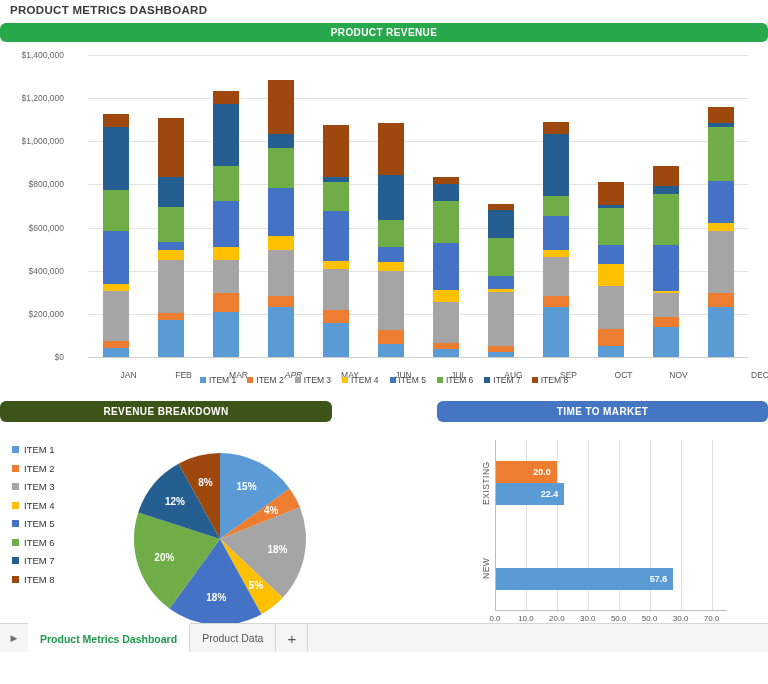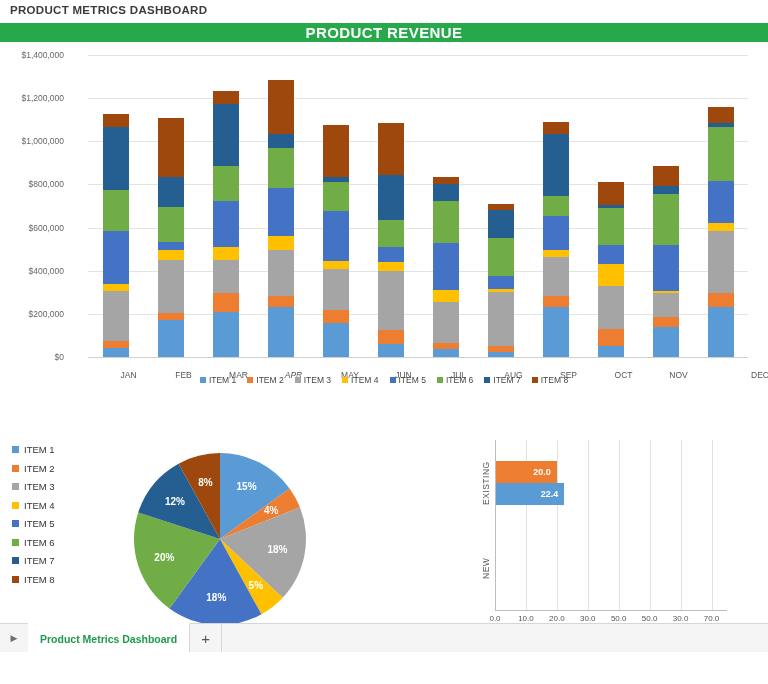--- a/index.html
+++ b/index.html
@@ -14,23 +14,23 @@
   
   .dash-title {
     position: absolute; left: 10px; top: 4px;
     font-size: 11.5px; font-weight: bold; color: #3b3b3b;
     letter-spacing: .3px;
   }
 
   
   .panel-head {
     position: absolute;
-    color: #fff; font-size: 15px; font-weight: bold;
+    color: #fff; font-size: 10px; font-weight: bold;
     letter-spacing: .4px; text-align: center;
-    display: flex; align-items: center; justify-content: center;
+    display: flex; align-items: center; justify-content: center; border-radius: 6px;
   }
   #revenue-head { left:0; top:23px; width:768px; height:19px; background:#27a84a; }
   #breakdown-head { left:0; top:401px; width:332px; height:21px; background:#3c5418; }
   #ttm-head { left:437px; top:401px; width:331px; height:21px; background:#4576c4; }
 
   
   #revenue-chart { position:absolute; left:0; top:46px; width:768px; height:348px; }
   .plot { position:absolute; left:88px; top:9px; width:660px; height:302px; }
   .gridline { position:absolute; left:0; width:100%; height:1px; background:#e3e3e3; }
   .ytick {
@@ -308,20 +308,23 @@
       <div class="lg-item">
         <span class="lg-swatch" style="background: rgb(37, 94, 145);"></span>
         <span>ITEM 7</span>
       </div>
       <div class="lg-item">
         <span class="lg-swatch" style="background: rgb(158, 72, 14);"></span>
         <span>ITEM 8</span>
       </div>
     </div>
 
+  <div class="panel-head" id="breakdown-head">
+    <span>REVENUE BREAKDOWN</span>
+  </div>
 
   <div id="pie-panel">
     <div id="pie-legend">
         <div class="pl-item">
           <span class="pl-swatch" style="background: rgb(91, 155, 213);"></span>
           <span>ITEM 1</span>
         </div>
         <div class="pl-item">
           <span class="pl-swatch" style="background: rgb(237, 125, 49);"></span>
           <span>ITEM 2</span>
@@ -366,37 +369,43 @@
           <path d="M 95 95 L 44.45046830284732 164.57546151624547 A 86 86 0 0 1 13.209139598616801 68.4245384837545 Z" fill="#70ad47"></path>
           <text x="39.382214927059415" y="116.57131383104694" class="pie-label">20%</text>
           <path d="M 95 95 L 13.209139598616801 68.4245384837545 A 86 86 0 0 1 53.56918402725242 19.63762551622777 Z" fill="#255e91"></path>
           <text x="49.94038556247184" y="61.22344507949663" class="pie-label">12%</text>
           <path d="M 95 95 L 53.56918402725242 19.63762551622777 A 86 86 0 0 1 94.99999999999999 9 Z" fill="#9e480e"></path>
           <text x="80.45661539859927" y="41.85725673719766" class="pie-label">8%</text>
         </svg>
     </div>
   </div>
 
+  <div class="panel-head" id="ttm-head">
+    <span>TIME TO MARKET</span>
+  </div>
 
   <div id="ttm-panel">
     <div id="ttm-plot">
         <div class="vgrid" style="left: 0px;"></div>
         <div class="vgrid" style="left: 30.9333px;"></div>
         <div class="vgrid" style="left: 61.8667px;"></div>
         <div class="vgrid" style="left: 92.8px;"></div>
         <div class="vgrid" style="left: 123.733px;"></div>
         <div class="vgrid" style="left: 154.667px;"></div>
         <div class="vgrid" style="left: 185.6px;"></div>
         <div class="vgrid" style="left: 216.533px;"></div>
         <div class="hbar" style="width: 61.8667px; background: rgb(237, 125, 49); top: 20.5px;">
           <span>20.0</span>
         </div>
         <div class="hbar" style="width: 69.2907px; background: rgb(91, 155, 213); top: 42.5px;">
           <span>22.4</span>
         </div>
+        <div class="hbar" style="width: 178.176px; background: rgb(91, 155, 213); top: 127.5px;">
+          <span>57.6</span>
+        </div>
       </div>
     <div class="ttm-axis-y"></div>
     <div class="ttm-axis-x"></div>
     <div id="ttm-legend">
         <div class="lg-item">
           <span class="lg-swatch" style="background: rgb(237, 125, 49);"></span>
           <span>GOAL</span>
         </div>
         <div class="lg-item">
           <span class="lg-swatch" style="background: rgb(91, 155, 213);"></span>
@@ -411,16 +420,17 @@
       <div class="ttm-xtick" style="left: 212.667px;">50.0</div>
       <div class="ttm-xtick" style="left: 243.6px;">30.0</div>
       <div class="ttm-xtick" style="left: 274.533px;">70.0</div>
       <div class="ttm-cat" style="left: 44px; top: 32.5px; height: 56px;">EXISTING</div>
       <div class="ttm-cat" style="left: 44px; top: 117.5px; height: 56px;">NEW</div>
     </div>
 
   <div id="tabbar">
     <div class="tab-arrow">▶</div>
     <div class="tab active">Product Metrics Dashboard</div>
+    <div class="tab">Product Data</div>
     <div class="tab-add">+</div>
   </div>
 
 </div>
 
 </body></html>

